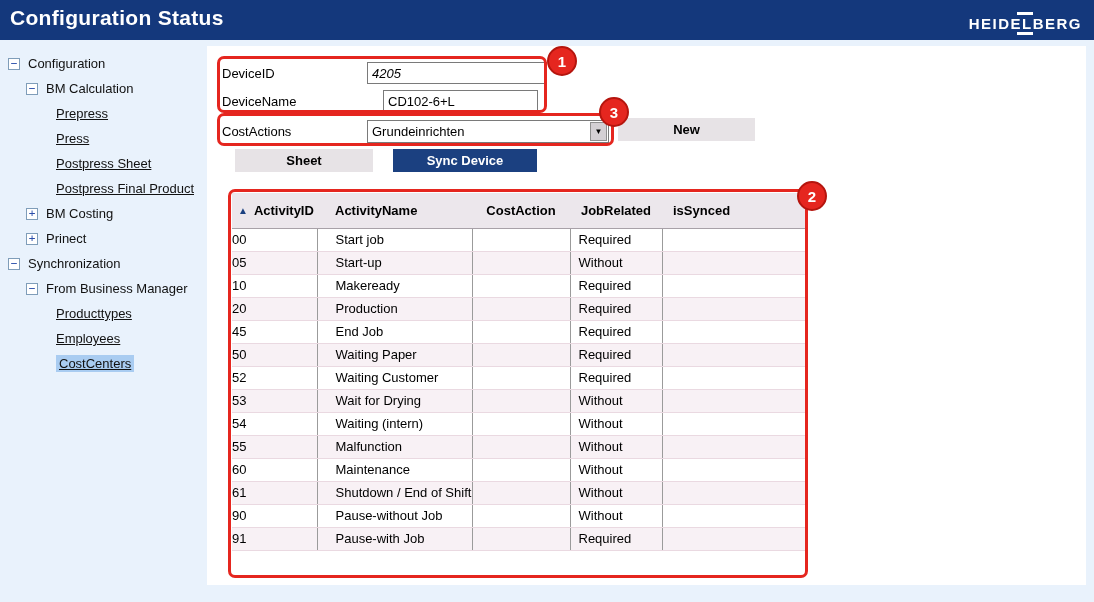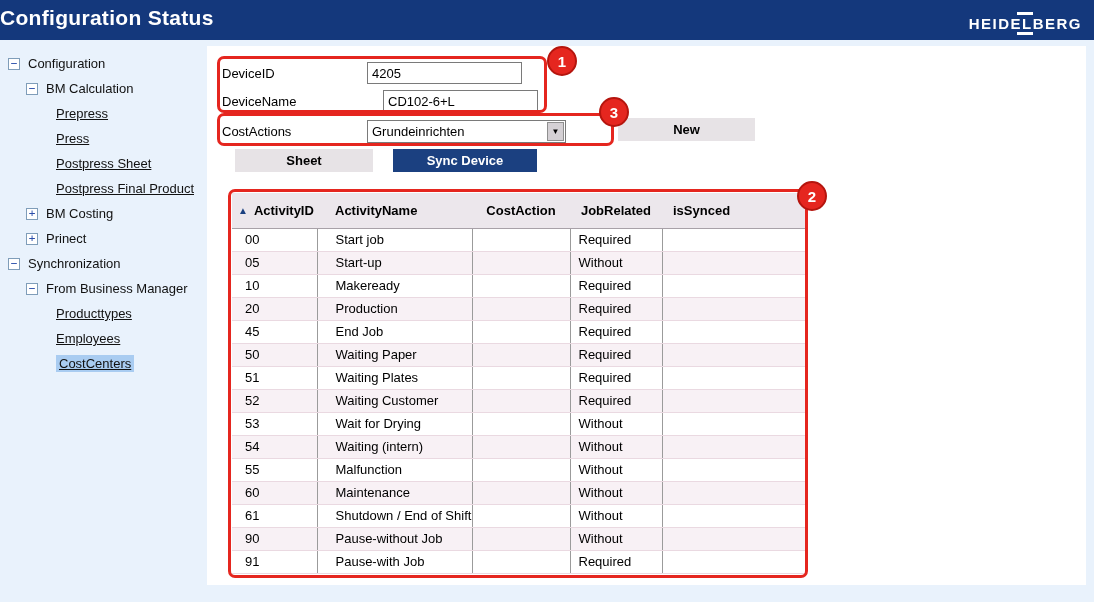--- a/index.html
+++ b/index.html
@@ -15,21 +15,21 @@
     --row-alt-bg:#f8f1f5;
     --cell-vline:#9b9b9b;
     --cell-hline:#ead9e1;
   }
   *{box-sizing:border-box;margin:0;padding:0;}
   body{margin:0;background:#ccc;font-family:"Liberation Sans","DejaVu Sans",sans-serif;}
   .page{position:relative;width:1094px;height:602px;background:var(--page-bg);overflow:hidden;}
 
   
   .app-header{position:absolute;left:0;top:0;width:1094px;height:40px;background:var(--header-bg);}
-  .page-title{position:absolute;left:0;top:6px;color:#fff;font-size:21px;font-weight:bold;letter-spacing:.3px;}
+  .page-title{position:absolute;left:10px;top:6px;color:#fff;font-size:21px;font-weight:bold;letter-spacing:.3px;}
   .brand{position:absolute;right:14px;top:12px;display:flex;align-items:center;color:#fff;flex-direction:column;}
   .brand .dash{width:16px;height:3px;background:#fff;}
   .brand .brand-text{font-size:15px;font-weight:bold;letter-spacing:1.5px;margin:0 -2px;}
 
   
   .sidebar{position:absolute;left:0;top:40px;width:207px;height:562px;padding-top:11px;}
   .tree-item{display:flex;align-items:center;height:25px;font-size:13px;color:#111;cursor:default;}
   .tree-item.lvl0{padding-left:8px;}
   .tree-item.lvl1{padding-left:26px;}
   .tree-item.lvl2{padding-left:56px;text-decoration:underline;}
@@ -38,21 +38,21 @@
     margin-right:8px;flex:0 0 auto;font-family:"DejaVu Sans Mono",monospace;}
   .tree-item.selected .tree-label{background:var(--selected-item-bg);padding:1px 3px;}
 
   
   .panel{position:absolute;left:207px;top:46px;width:879px;height:539px;background:var(--panel-bg);}
 
   
   .flabel{position:absolute;font-size:13px;color:#000;}
   .tinput{position:absolute;height:22px;border:1px solid #7a7a7a;background:#fff;font-size:13px;
     padding:0 4px;font-family:inherit;}
-  .tselect{position:absolute;left:367px;top:120px;width:199px;height:23px;border:1px solid #7a7a7a;
+  .tselect{position:absolute;left:367px;top:120px;width:242px;height:23px;border:1px solid #7a7a7a;
     background:#fff;display:flex;align-items:center;cursor:default;gap:47px;}
   .tselect .sel-text{flex:1;font-size:13px;padding-left:4px;}
   .sel-arrow{width:17px;height:19px;margin:1px;background:#d4d0d4;border:1px solid #8f8f8f;
     display:flex;align-items:center;justify-content:center;font-size:8px;color:#000;}
   .btn{position:absolute;display:flex;align-items:center;justify-content:center;height:23px;
     background:var(--button-bg);font-size:13px;font-weight:bold;color:#000;border:none;cursor:default;}
   .btn.primary{background:var(--primary-button-bg);color:#fff;}
 
   
   .ann-rect{position:absolute;border:3px solid var(--annotation-red);border-radius:7px;pointer-events:none;z-index:6;}
@@ -65,21 +65,21 @@
   .activity-table th{height:35px;background:var(--table-header-bg);font-size:13px;font-weight:bold;
     color:#000;border-bottom:1px solid #a8a1a8;vertical-align:middle;}
   .activity-table th.c0{text-align:left;padding-left:6px;}
   .activity-table th.c1{text-align:left;padding-left:18px;}
   .activity-table th.c2,.activity-table th.c3{text-align:center;}
   .activity-table th.c4{text-align:left;padding-left:11px;}
   .activity-table td{height:23px;font-size:13px;color:#000;border-bottom:1px solid var(--cell-hline);
     vertical-align:middle;white-space:nowrap;overflow:hidden;}
   .activity-table td.c0,.activity-table td.c1,.activity-table td.c2,.activity-table td.c3{
     border-right:1px solid var(--cell-vline);}
-  .activity-table td.c0{padding-left:13px;}
+  .activity-table td.c0{}
   .activity-table td.c1{padding-left:18px;}
   .activity-table td.c3{padding-left:8px;}
   .activity-table tbody tr:nth-child(even){background:var(--row-alt-bg);}
   .sort-icon{color:var(--primary-button-bg);font-size:10px;margin-right:6px;vertical-align:1px;}
 </style>
 </head>
 <body>
 
 <div class="page">
 
@@ -136,21 +136,21 @@
         <span class="tree-label">Employees</span>
       </div>
       <div class="tree-item lvl2 selected">
         <span class="tree-label">CostCenters</span>
       </div>
     </nav>
 
   <div class="panel"></div>
 
   <div class="flabel" style="left:222px;top:66px;">DeviceID</div>
-  <input class="tinput" style="left: 367px; top: 62px; width: 155px;" value="4205">
+  <input class="tinput" style="left: 367px; top: 62px; width: 180px; font-style: italic;" value="4205">
   <div class="flabel" style="left:222px;top:94px;">DeviceName</div>
   <input class="tinput" style="left: 383px; top: 90px; width: 155px;" value="CD102-6+L">
   <div class="flabel" style="left:222px;top:124px;">CostActions</div>
 
   <div class="tselect">
     <span class="sel-text">Grundeinrichten</span>
     <span class="sel-arrow">▼</span>
   </div>
 
   <button class="btn" style="left:618px;top:118px;width:137px;">New</button>
@@ -211,27 +211,20 @@
           <td class="c4"></td>
         </tr>
         <tr>
           <td class="c0">50</td>
           <td class="c1">Waiting Paper</td>
           <td class="c2"></td>
           <td class="c3">Required</td>
           <td class="c4"></td>
         </tr>
         <tr>
-          <td class="c0">51</td>
-          <td class="c1">Waiting Plates</td>
-          <td class="c2"></td>
-          <td class="c3">Required</td>
-          <td class="c4"></td>
-        </tr>
-        <tr>
           <td class="c0">52</td>
           <td class="c1">Waiting Customer</td>
           <td class="c2"></td>
           <td class="c3">Required</td>
           <td class="c4"></td>
         </tr>
         <tr>
           <td class="c0">53</td>
           <td class="c1">Wait for Drying</td>
           <td class="c2"></td>

